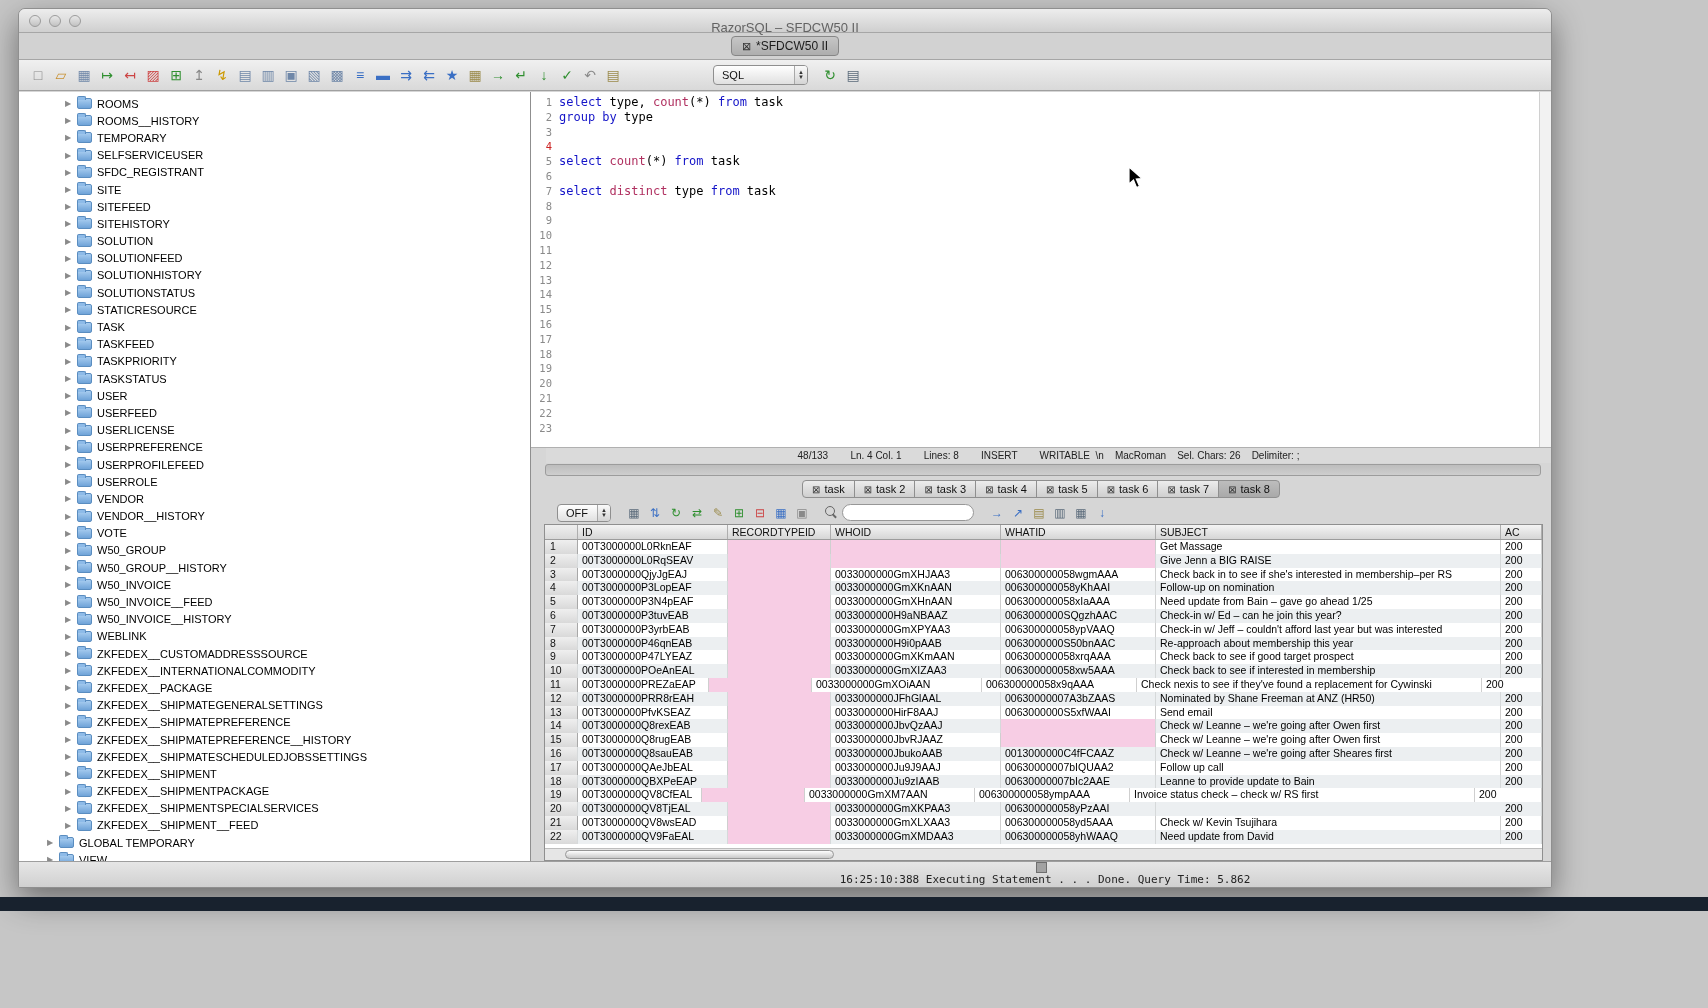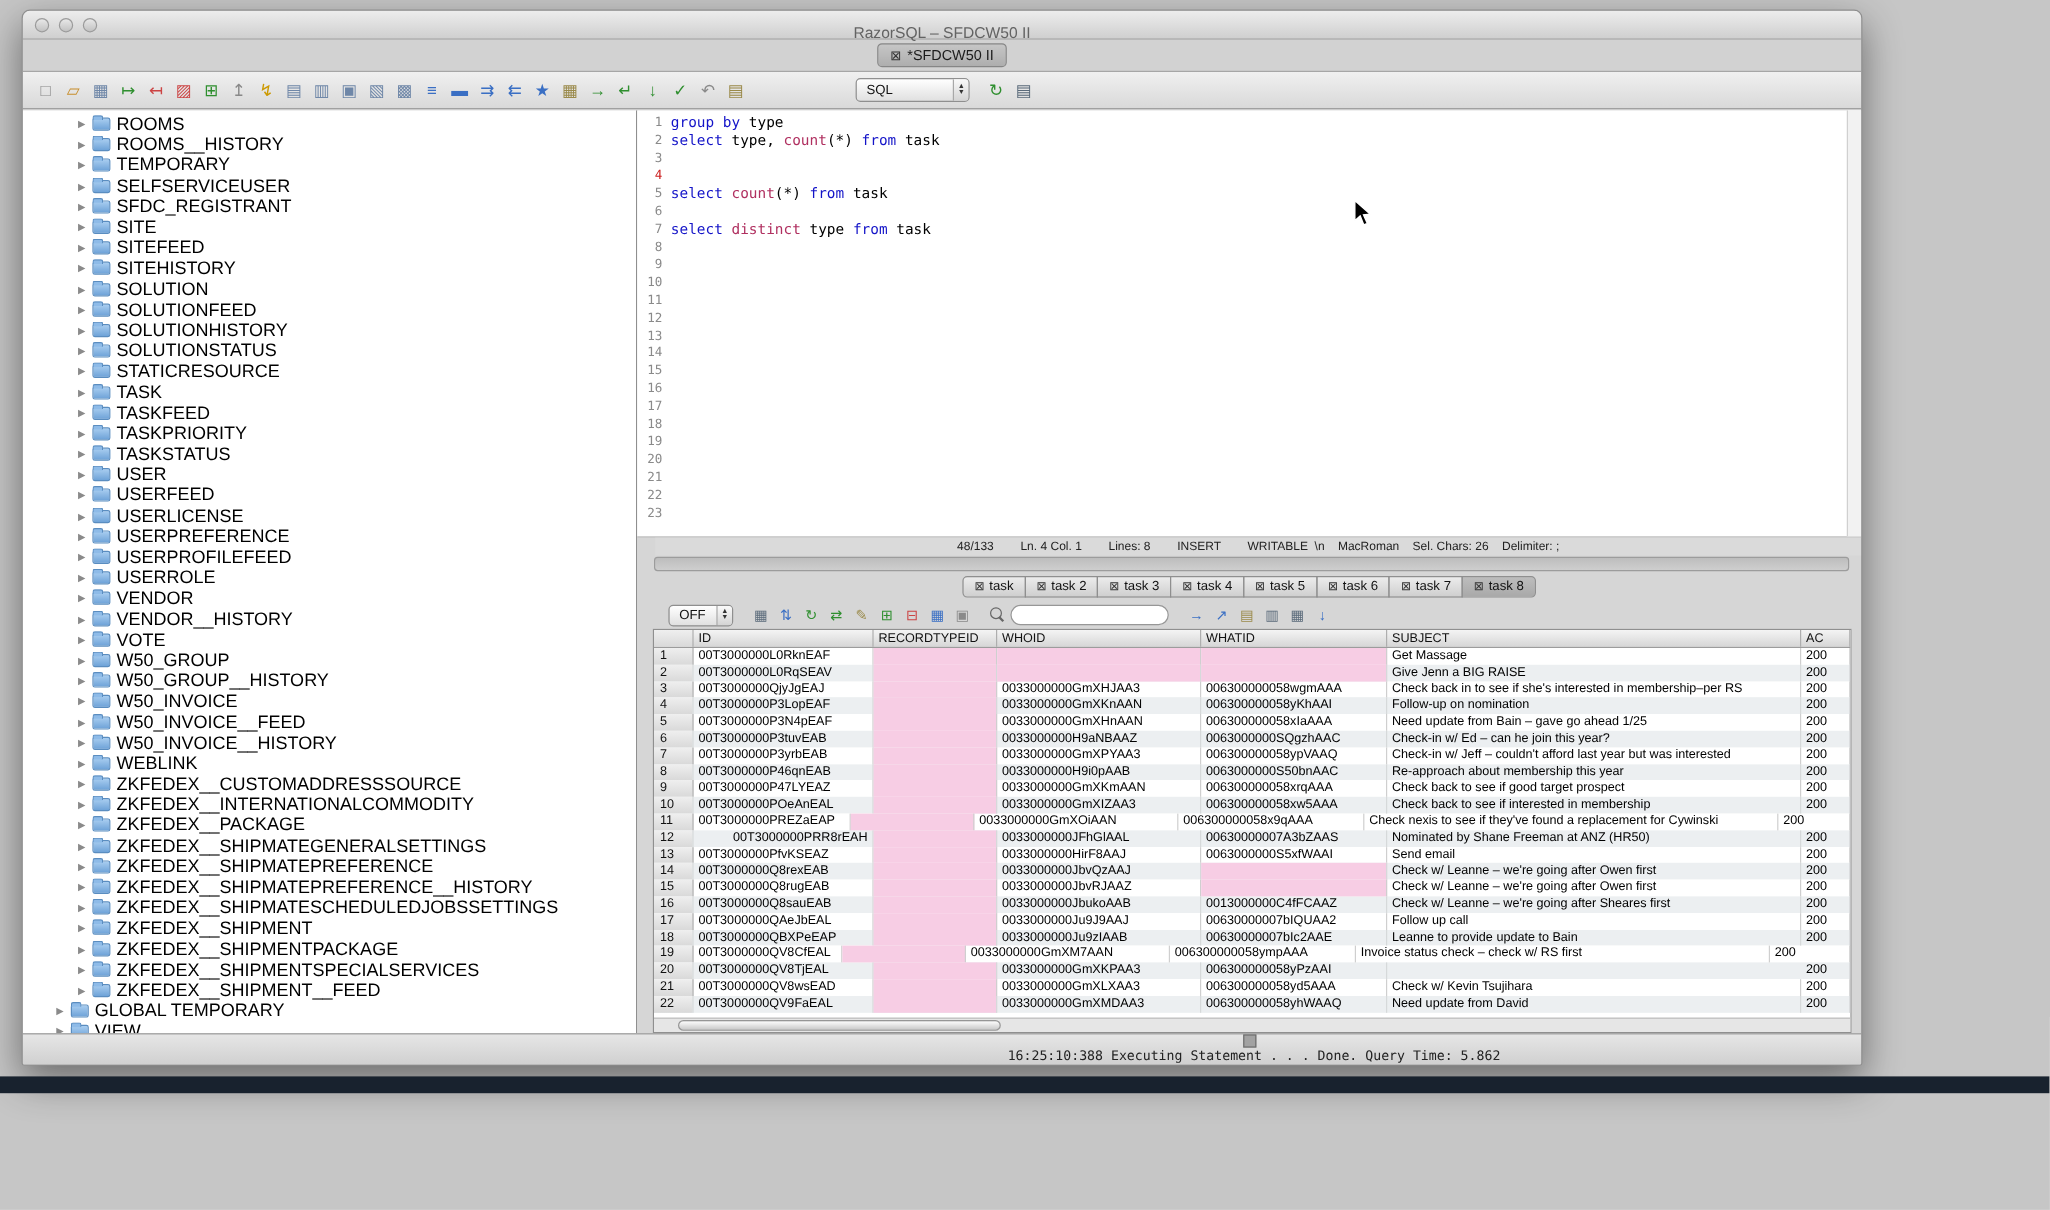--- a/index.html
+++ b/index.html
@@ -42,21 +42,21 @@
 
   
   .main { position:absolute; top:83px; bottom:26px; left:0; right:0; display:flex; }
   .tree-panel { width:512px; background:#ffffff; border-right:1px solid #8f8f8f; overflow:hidden; padding-top:3px; }
   .tree-row { height:17.2px; display:flex; align-items:center; white-space:nowrap; }
   .tri { width:14px; text-align:center; font-size:8px; color:#8a8a8a; flex:0 0 14px; }
   .folder { width:15px; height:11px; background:linear-gradient(#a8cdf0,#6fa3d8); border:1px solid #5a8dc0;
             border-radius:2px; position:relative; margin:0 5px 0 2px; flex:0 0 15px; }
   .folder:before { content:""; position:absolute; top:-3px; left:-1px; width:7px; height:3px;
                    background:#8ebbe8; border:1px solid #5a8dc0; border-bottom:none; border-radius:2px 2px 0 0; }
-  .tree-label { font-size:15px; color:#000; }
+  .tree-label { font-size:11px; color:#000; }
 
   
   .right-panel { flex:1; display:flex; flex-direction:column; background:#d6d6d6; min-width:0; }
 
   
   .editor { height:356px; background:#fff; border-bottom:1px solid #b0b0b0; display:flex;
             font-family:"DejaVu Sans Mono",monospace; font-size:12px; }
   .editor-gutter { width:26px; padding:3px 5px 0 0; text-align:right; }
   .gut-num { height:14.8px; line-height:14.8px; font-size:10.5px; color:#8a8a8a; }
   .gut-num.cur { color:#cc2222; }
@@ -432,22 +432,22 @@
             <div class="gut-num">16</div>
             <div class="gut-num">17</div>
             <div class="gut-num">18</div>
             <div class="gut-num">19</div>
             <div class="gut-num">20</div>
             <div class="gut-num">21</div>
             <div class="gut-num">22</div>
             <div class="gut-num">23</div>
           </div>
         <div class="editor-code">
+            <div class="code-line"><span><span class="kw">select </span><span class="pl">type, </span><span class="fn">count</span><span class="pl">(*) </span><span class="kw">from </span><span class="pl">task</span></span></div>
             <div class="code-line"><span><span class="kw">group by </span><span class="pl">type</span></span></div>
-            <div class="code-line"><span><span class="kw">select </span><span class="pl">type, </span><span class="fn">count</span><span class="pl">(*) </span><span class="kw">from </span><span class="pl">task</span></span></div>
             <div class="code-line"></div>
             <div class="code-line"></div>
             <div class="code-line"><span><span class="kw">select </span><span class="fn">count</span><span class="pl">(*) </span><span class="kw">from </span><span class="pl">task</span></span></div>
             <div class="code-line"></div>
             <div class="code-line"><span><span class="kw">select </span><span class="fn">distinct </span><span class="pl">type </span><span class="kw">from </span><span class="pl">task</span></span></div>
             <div class="code-line"></div>
             <div class="code-line"></div>
             <div class="code-line"></div>
             <div class="code-line"></div>
             <div class="code-line"></div>
@@ -636,21 +636,21 @@
               <div class="cell rownum">11</div>
               <div class="cell" style="width: 131px;">00T3000000PREZaEAP</div>
               <div class="cell null-cell" style="width: 103px;"></div>
               <div class="cell" style="width: 170px;">0033000000GmXOiAAN</div>
               <div class="cell" style="width: 155px;">006300000058x9qAAA</div>
               <div class="cell" style="width: 345px;">Check nexis to see if they've found a replacement for Cywinski</div>
               <div class="cell" style="flex: 1 1 0%;">200</div>
             </div>
             <div class="grid-row even">
               <div class="cell rownum">12</div>
-              <div class="cell" style="width: 150px; text-align: right;">00T3000000PRR8rEAH</div>
+              <div class="cell" style="width: 150px;">00T3000000PRR8rEAH</div>
               <div class="cell null-cell" style="width: 103px;"></div>
               <div class="cell" style="width: 170px;">0033000000JFhGlAAL</div>
               <div class="cell" style="width: 155px;">00630000007A3bZAAS</div>
               <div class="cell" style="width: 345px;">Nominated by Shane Freeman at ANZ (HR50)</div>
               <div class="cell" style="flex: 1 1 0%;">200</div>
             </div>
             <div class="grid-row">
               <div class="cell rownum">13</div>
               <div class="cell" style="width: 150px;">00T3000000PfvKSEAZ</div>
               <div class="cell null-cell" style="width: 103px;"></div>

